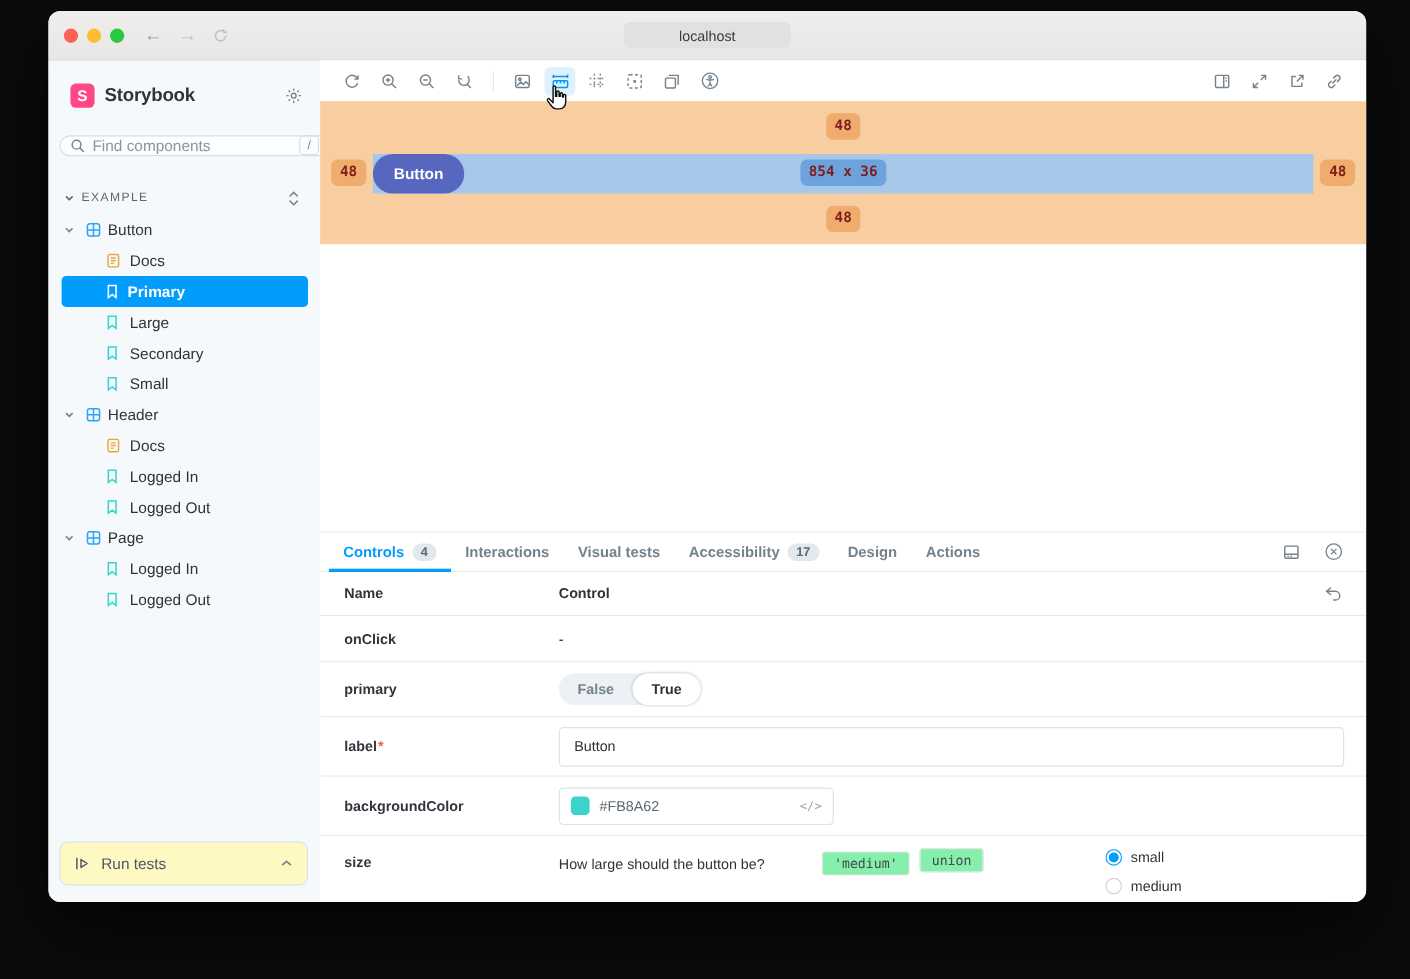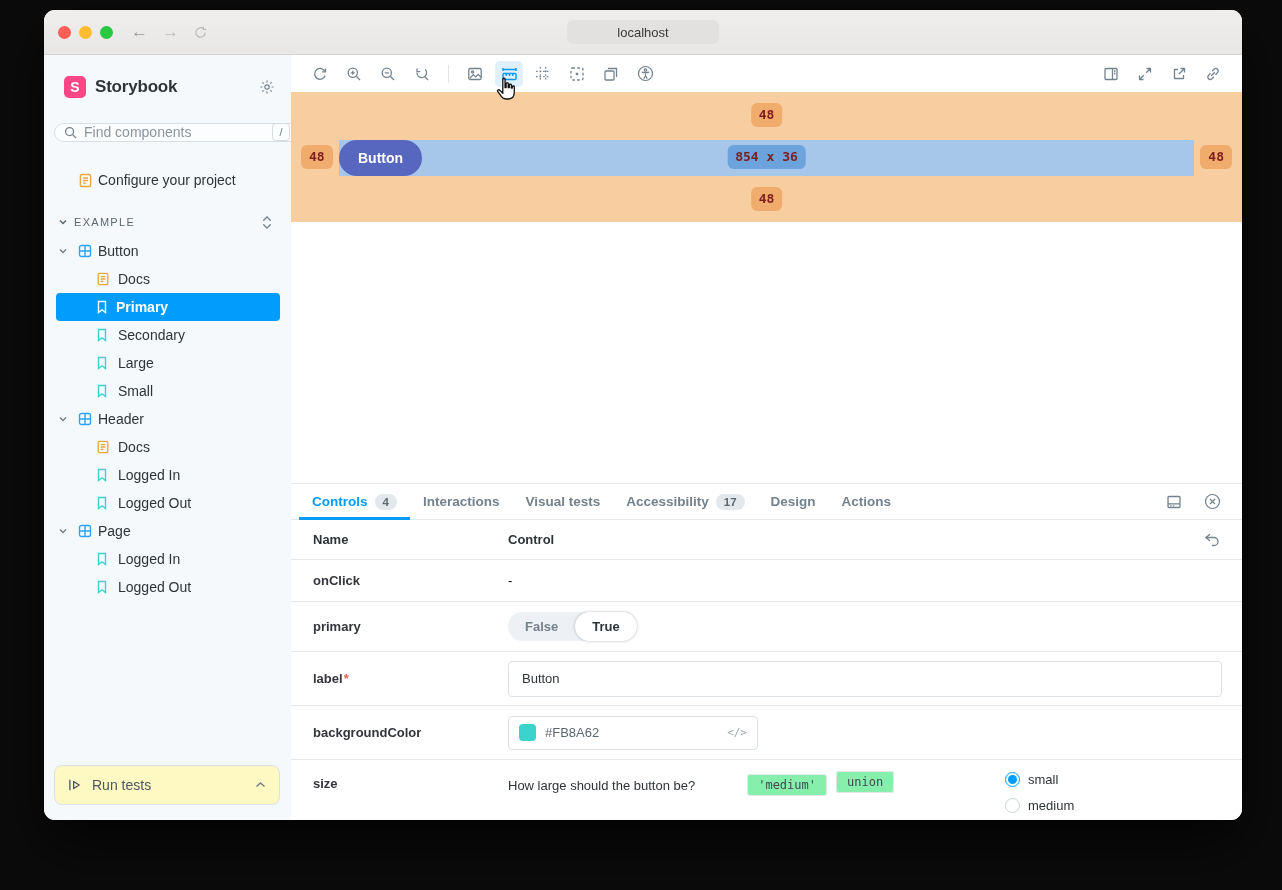--- a/index.html
+++ b/index.html
@@ -205,29 +205,20 @@
           <span>
             <svg width="13" height="13" viewBox="0 0 14 14" fill="none" stroke="currentColor" stroke-width="1.6" stroke-linecap="round">
               <path d="M7 1.5v11M1.5 7h11"></path>
             </svg>
           </span>
         </div>
       </div>
 
       <div class="tree">
 
-        <div class="trow config" style="padding-left:34px;">
-          <span class="ind-icon">
-            <svg width="15" height="15" viewBox="0 0 14 14" fill="none" stroke="#E9A63C" stroke-width="1.3">
-              <rect x="2.2" y="1.4" width="9.6" height="11.2" rx="1.4"></rect>
-              <path d="M4.7 4.6h4.6M4.7 7h4.6M4.7 9.4h2.8"></path>
-            </svg>
-          </span>
-          <span class="lbl">Configure your project</span>
-        </div>
 
         <div class="trow section">
           <span class="ind-chev">
             <svg width="10" height="10" viewBox="0 0 10 10" fill="none" stroke="#5C6870" stroke-width="1.5">
                 <path d="M2 3.5l3 3 3-3"></path>
               </svg>
           </span>
           <span class="sec-label">EXAMPLE</span>
           <span class="sec-tools">
             <svg width="12" height="15" viewBox="0 0 12 16" fill="none" stroke="currentColor" stroke-width="1.5" stroke-linecap="round">
@@ -269,30 +260,30 @@
           </span>
           <span class="lbl">Primary</span>
         </div>
 
         <div class="trow leaf">
           <span class="ind-icon">
             <svg width="12" height="14" viewBox="0 0 12 14" fill="none" stroke="#37D5CE" stroke-width="1.4">
                 <path d="M2.5 1.5h7v11l-3.5-2.7-3.5 2.7z"></path>
               </svg>
           </span>
-          <span class="lbl">Secondary</span>
+          <span class="lbl">Large</span>
         </div>
 
         <div class="trow leaf">
           <span class="ind-icon">
             <svg width="12" height="14" viewBox="0 0 12 14" fill="none" stroke="#37D5CE" stroke-width="1.4">
                 <path d="M2.5 1.5h7v11l-3.5-2.7-3.5 2.7z"></path>
               </svg>
           </span>
-          <span class="lbl">Large</span>
+          <span class="lbl">Secondary</span>
         </div>
 
         <div class="trow leaf">
           <span class="ind-icon">
             <svg width="12" height="14" viewBox="0 0 12 14" fill="none" stroke="#37D5CE" stroke-width="1.4">
                 <path d="M2.5 1.5h7v11l-3.5-2.7-3.5 2.7z"></path>
               </svg>
           </span>
           <span class="lbl">Small</span>
         </div>

